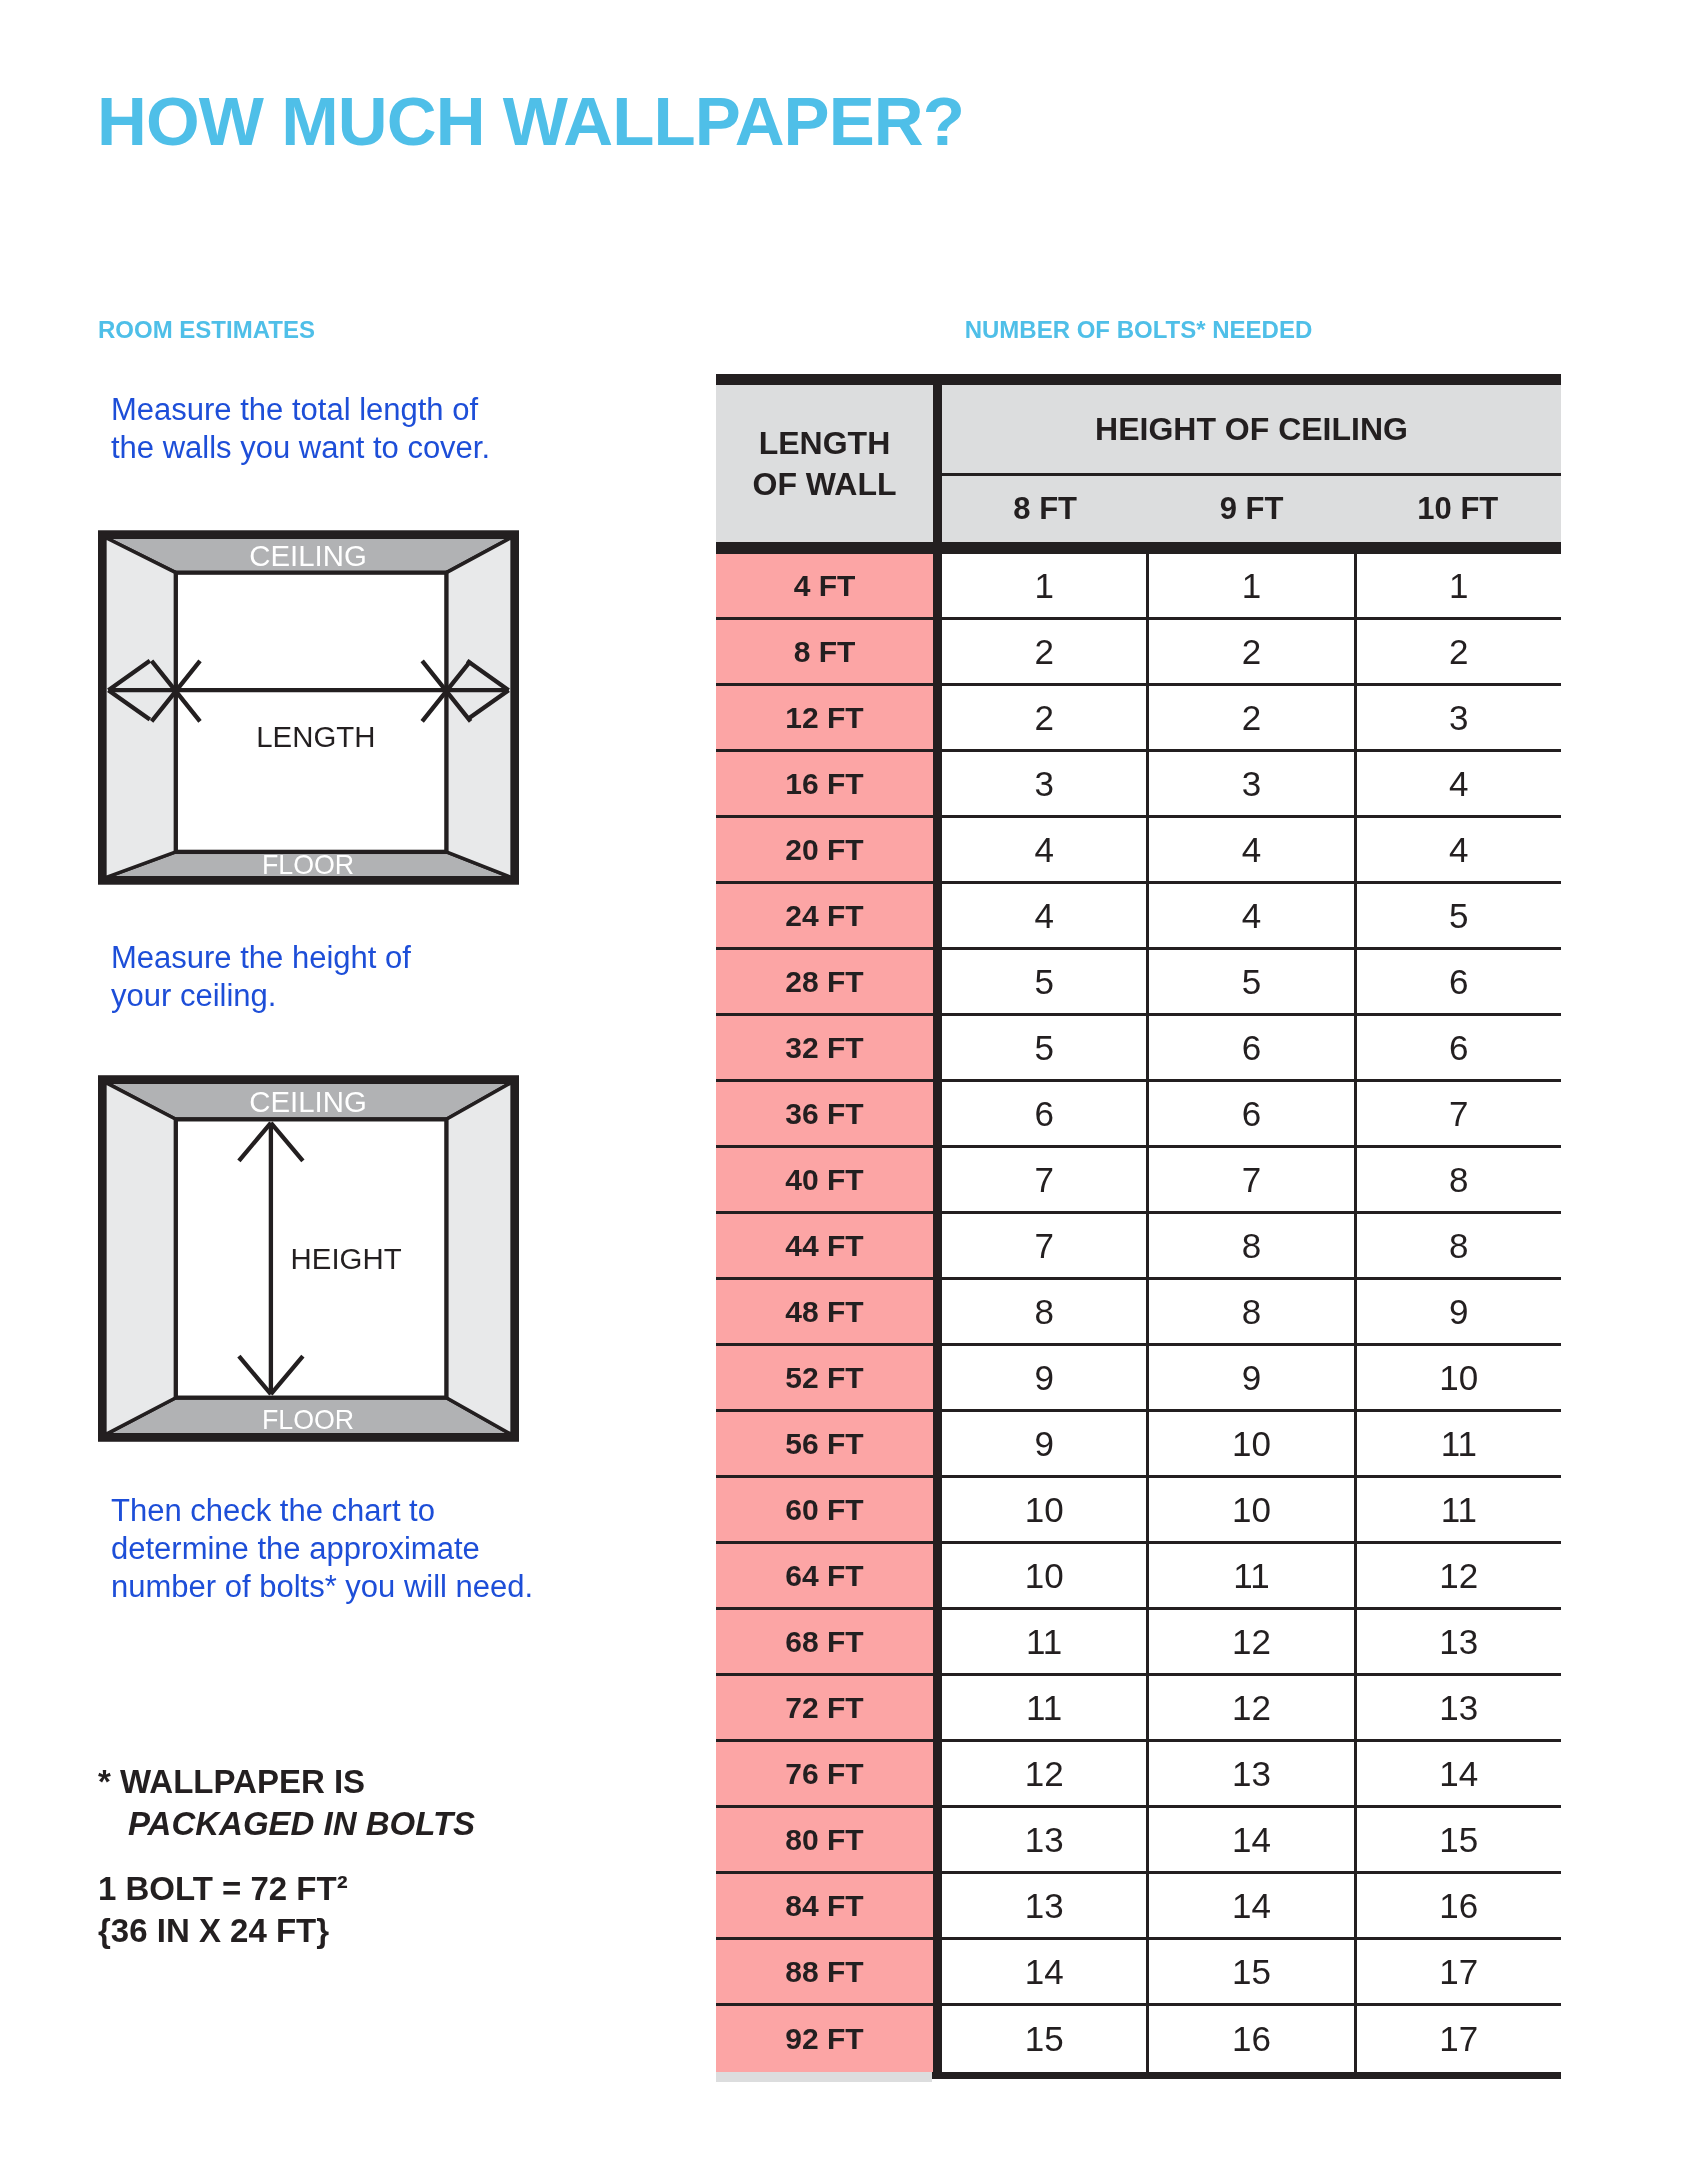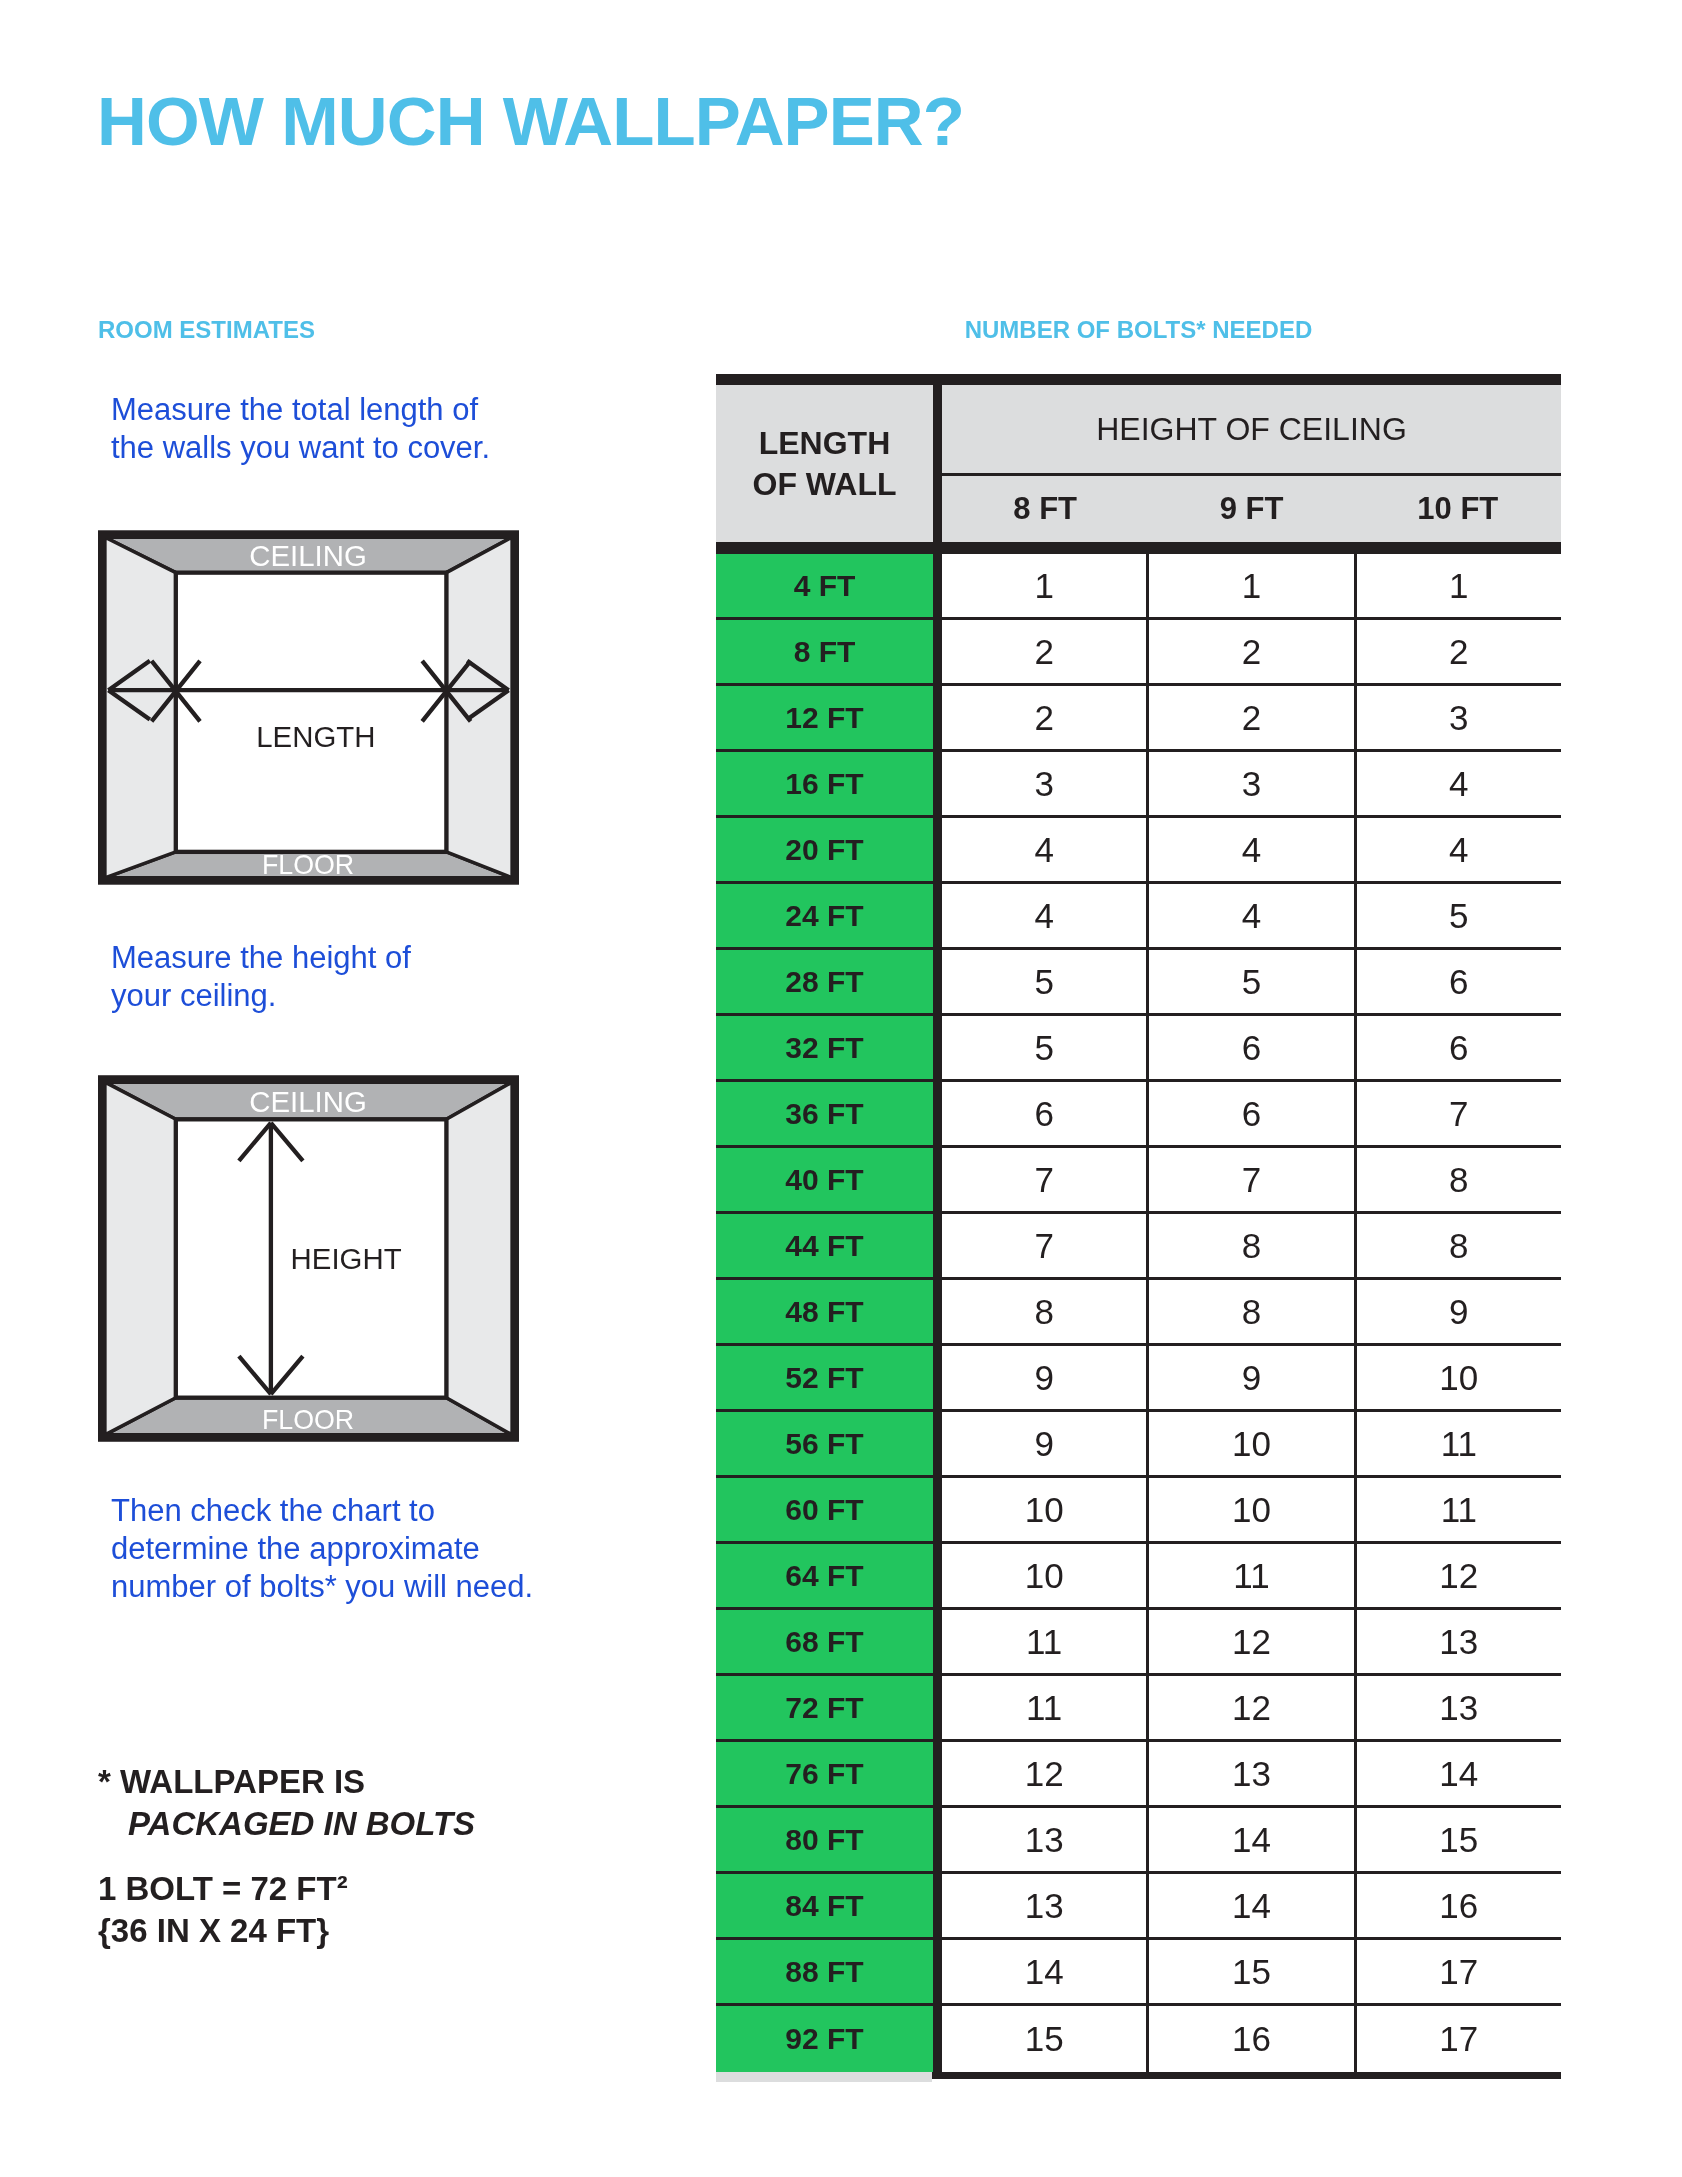--- a/index.html
+++ b/index.html
@@ -61,31 +61,31 @@
   .thead { display:flex; background:#dcddde; border-bottom:12px solid #231f20; height:169px; }
   .hlabel {
     width:226px; border-right:9.5px solid #231f20;
     display:flex; flex-direction:column; justify-content:center; align-items:center;
     font-size:32px; font-weight:bold; line-height:41px;
   }
   .hright { flex:1; display:flex; flex-direction:column; }
   .hgroup {
     height:91px; border-bottom:3.5px solid #231f20;
     display:flex; align-items:center; justify-content:center;
-    font-size:32px; font-weight:normal;
+    font-size:32px; font-weight:bold;
   }
   .hsubs { flex:1; display:flex; }
   .hsub {
     flex:1; display:flex; align-items:center; justify-content:center;
     font-size:31px; font-weight:bold;
   }
   .trow { display:flex; height:66px; border-bottom:3.5px solid #231f20; }
   .trow:last-child { border-bottom:none; }
   .tlabel {
-    width:226px; background:#22c55e; border-right:9.5px solid #231f20;
+    width:226px; background:#fca5a5; border-right:9.5px solid #231f20;
     display:flex; align-items:center; justify-content:center;
     font-size:30px; font-weight:bold;
   }
   .tvals { flex:1; display:flex; background:#ffffff; }
   .tcell {
     flex:1; display:flex; align-items:center; justify-content:center;
     font-size:35px; font-weight:400;
   }
   .tcell + .tcell { border-left:3.5px solid #231f20; }
 

